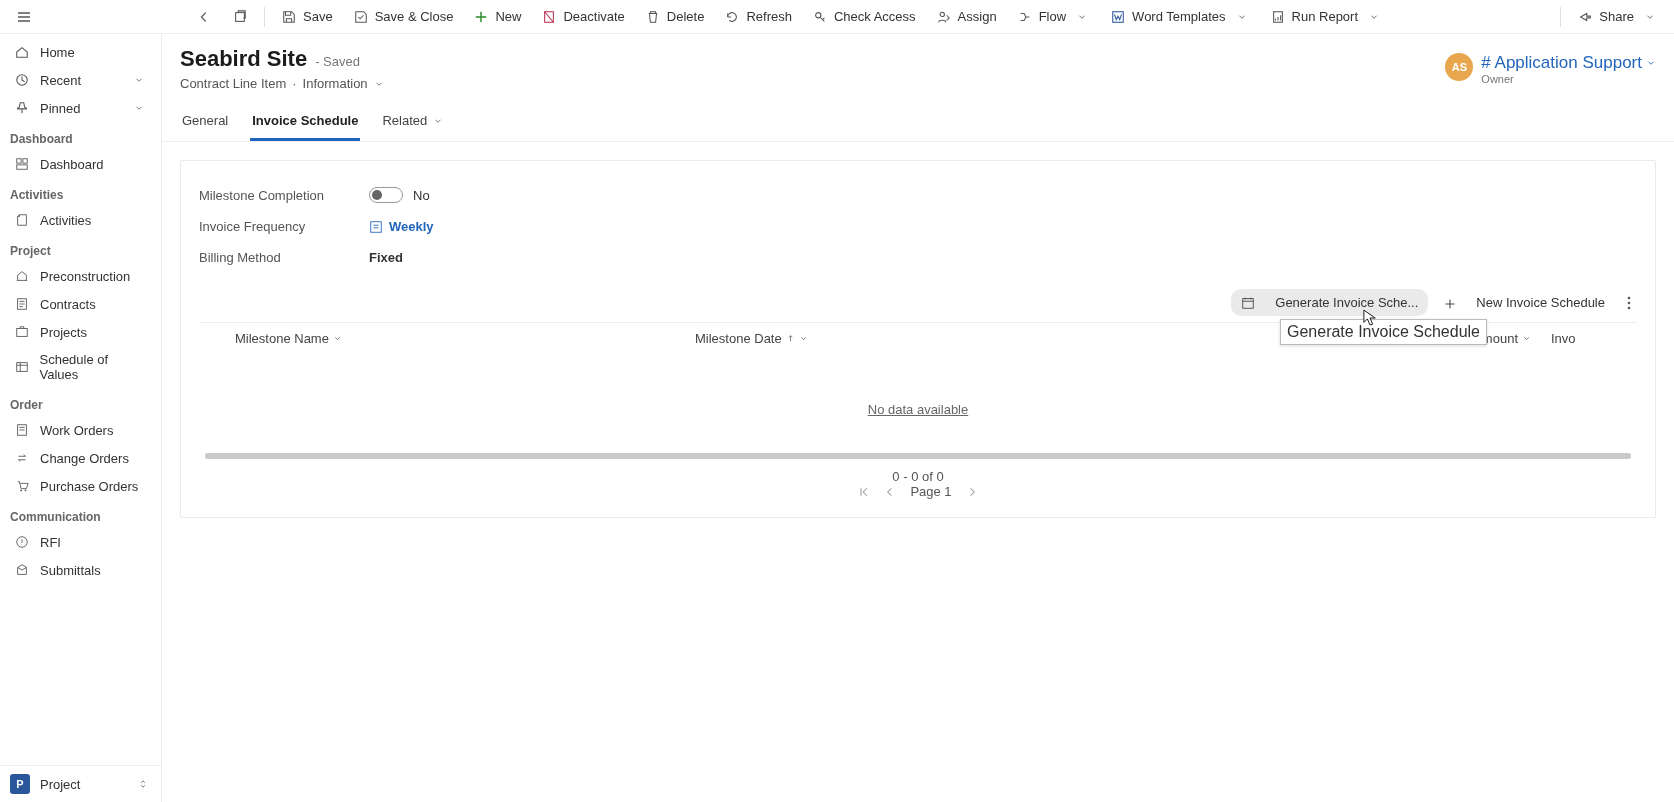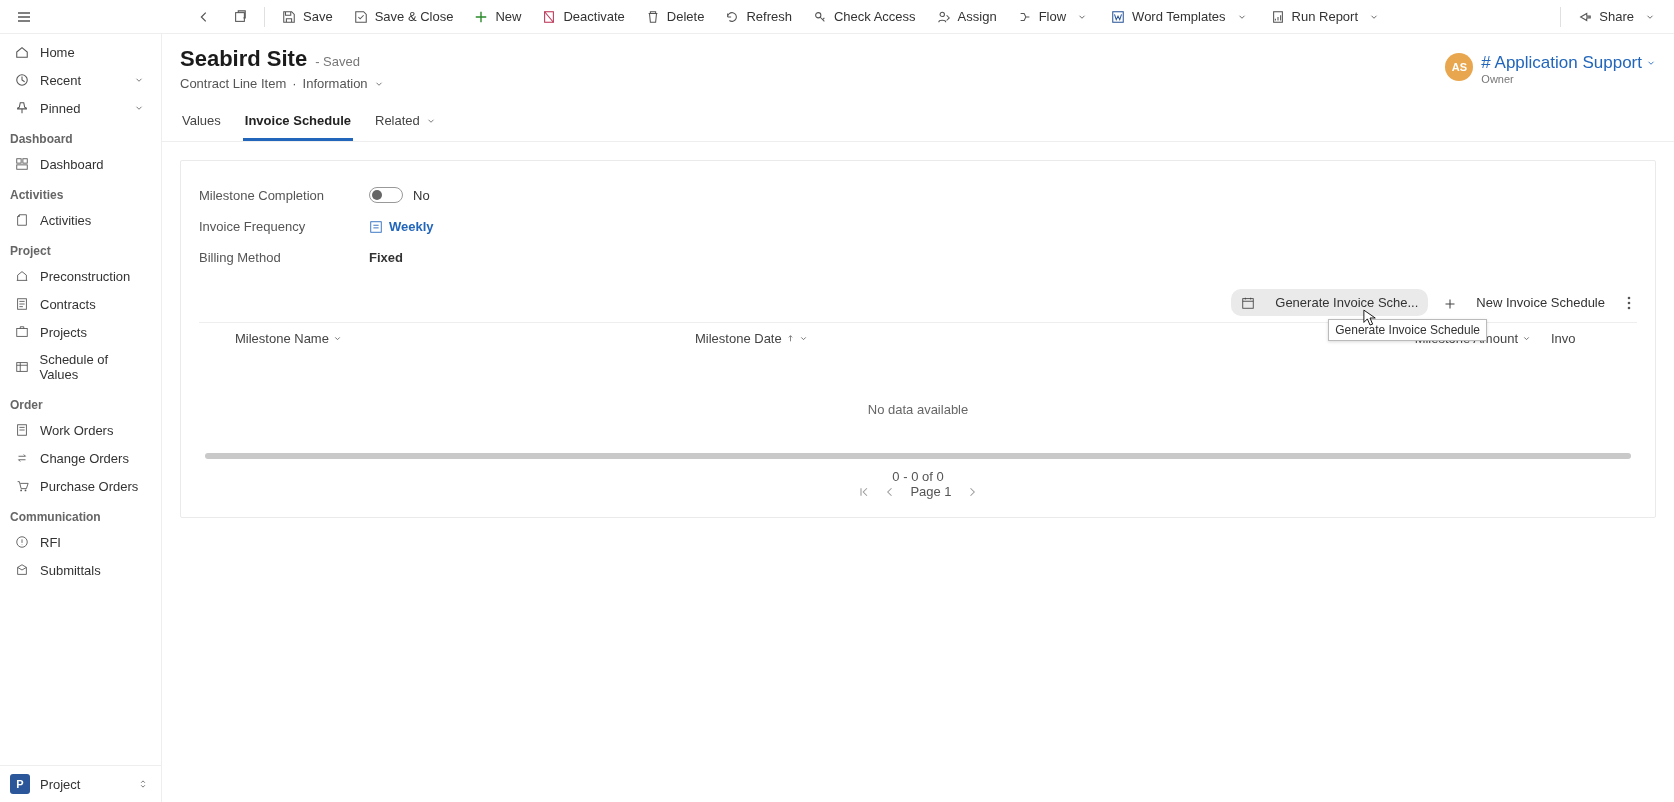--- a/index.html
+++ b/index.html
@@ -50,33 +50,33 @@
   .bold { font-weight:600; }
   .toggle { width:34px; height:16px; border:1px solid #999; border-radius:10px; position:relative; background:#fff; }
   .toggle::after { content:""; position:absolute; left:2px; top:2px; width:10px; height:10px; border-radius:50%; background:#666; }
   .date-row { position:relative; }
   .cal-icon { position:absolute; right:6px; top:2px; color:#666; }
 
   
   .subgrid-bar { display:flex; justify-content:flex-end; align-items:center; gap:6px; margin-top:16px; position:relative; }
   .sg-btn { display:inline-flex; align-items:flex-end; gap:20px; padding:6px 10px; cursor:pointer; border-radius:10px; font-size:13px; }
   .sg-btn.hover { background:#eaeaea; }
-  .tooltip { position:absolute; top:30px; right:150px; background:#fff; border:1px solid #bbb; padding:3px 6px; font-size:12px; box-shadow:0 1px 3px rgba(0,0,0,.15); }
+  .tooltip { position:absolute; top:30px; right:150px; background:#fff; border:1px solid #bbb; padding:3px 6px; font-size:16px; box-shadow:0 1px 3px rgba(0,0,0,.15); }
   .cursor { position:absolute; top:20px; right:260px; width:14px; height:18px; pointer-events:none; }
 
   
   .grid { margin-top:6px; border-top:1px solid #eee; }
   .grid-head { display:flex; align-items:center; padding:8px 6px; color:#444; font-size:13px; }
   .gh-check { width:30px; }
   .gh-col { display:flex; align-items:center; gap:4px; cursor:pointer; }
   .gh-name { flex:0 0 460px; }
   .gh-date { flex:0 0 360px; }
   .gh-amt  { flex:1; justify-content:flex-end; padding-right:20px; }
   .gh-inv  { flex:0 0 80px; }
-  .grid-empty { text-align:center; padding:48px 0 36px 0; color:#666; }
+  .grid-empty { text-align:center; padding:48px 0 36px 0; color:#666;text-decoration:underline; }
   .grid-scroll { height:6px; background:#c9c9c9; border-radius:3px; margin:0 6px; }
 
   .grid-footer { display:flex; align-items:center; justify-content:space-between; padding:10px 6px 0 6px; color:#555; font-size:13px;flex-direction:column; }
   .pager { display:flex; align-items:center; gap:14px; }
   .pager .p-icon { color:#999; }
 
   
   svg { display:block; }
 </style>
 </head>
@@ -427,21 +427,21 @@
                   </span>
               </div>
               <div class="owner-role">Owner</div>
             </div>
           </div>
         </div>
       </div>
 
       <div class="tabs">
         <div class="tab">
-            <span>Values</span>
+            <span>General</span>
           </div>
         <div class="tab active">
             <span>Invoice Schedule</span>
           </div>
         <div class="tab">
           <span>Related</span>
           <span>
               <svg width="10" height="10" viewBox="0 0 16 16">
                 <path d="M4 6l4 4 4-4" stroke="#666" stroke-width="1.4" fill="none"></path>
               </svg>

